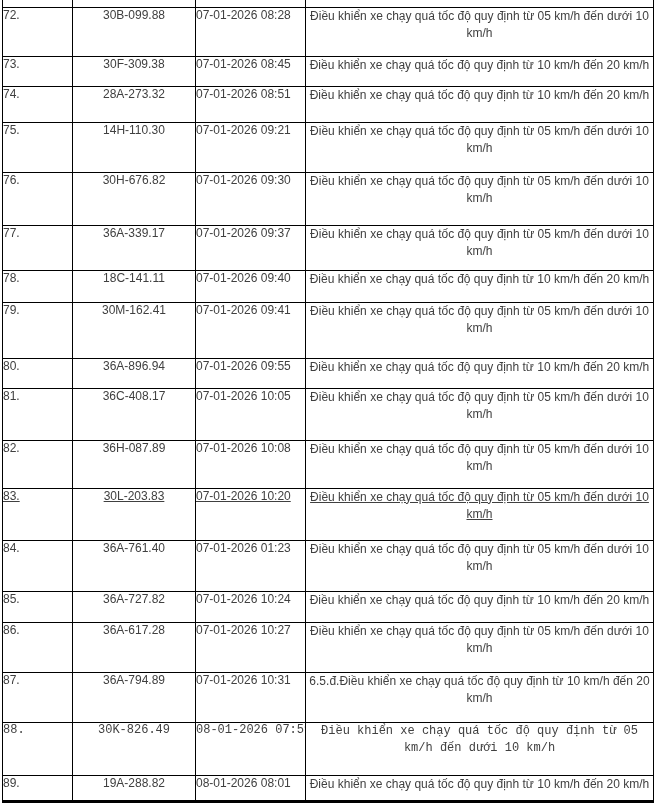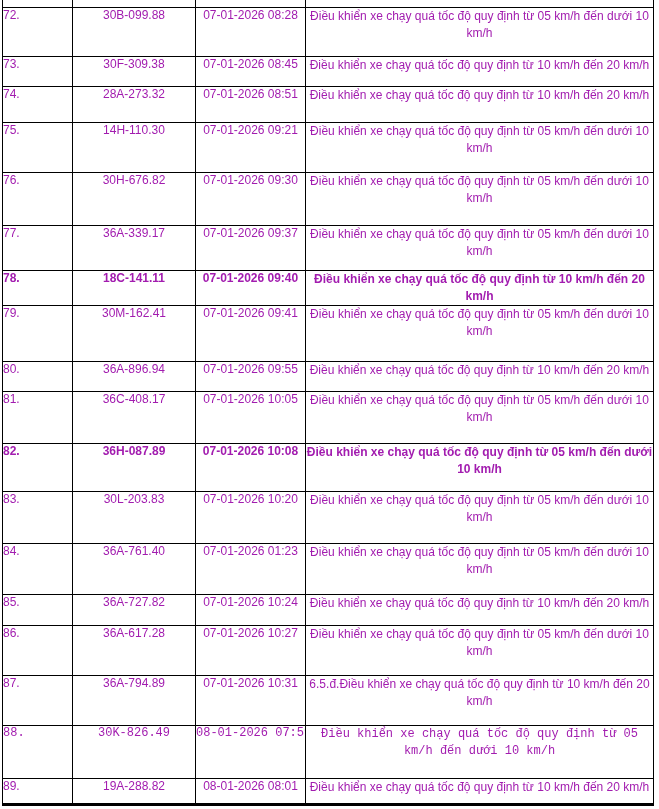--- a/index.html
+++ b/index.html
@@ -3,21 +3,21 @@
 <meta charset="utf-8">
 <style>
   html, body { margin: 0; padding: 0; background: #ffffff; }
   .page {
     position: relative;
     width: 659px;
     height: 809px;
     background: #ffffff;
     overflow: hidden;
     font-family: "Liberation Sans", "DejaVu Sans", sans-serif;
-    color: #a21caf;
+    color: #404040;
   }
   .table-wrap {
     position: absolute;
     top: -2px;
     left: 2px;
   }
   table.vtable {
     border-collapse: collapse;
     table-layout: fixed;
     width: 651px;
@@ -32,21 +32,21 @@
   td.cell-no {
     text-align: left;
     padding: 4px 2px 0 10px;
   }
   td.cell-plate {
     text-align: center;
     padding: 4px 2px 0 2px;
     white-space: nowrap;
   }
   td.cell-time {
-    text-align: center;
+    text-align: left;
     padding: 4px 2px 0 2px;
     white-space: nowrap;
   }
   td.cell-violation {
     text-align: center;
     padding: 3px 1px 0 1px;
     line-height: 17px;
   }
   tr.partial-row td {
     border-top: none;
@@ -103,21 +103,21 @@
     <td class="cell-plate">30H-676.82</td>
     <td class="cell-time">07-01-2026 09:30</td>
     <td class="cell-violation">Điều khiển xe chạy quá tốc độ quy định từ 05 km/h đến dưới 10 km/h</td>
   </tr>
           <tr style="height: 45px;">
     <td class="cell-no">77.</td>
     <td class="cell-plate">36A-339.17</td>
     <td class="cell-time">07-01-2026 09:37</td>
     <td class="cell-violation">Điều khiển xe chạy quá tốc độ quy định từ 05 km/h đến dưới 10 km/h</td>
   </tr>
-          <tr style="height: 32px; font-weight: bold;">
+          <tr style="height: 32px;">
     <td class="cell-no">78.</td>
     <td class="cell-plate">18C-141.11</td>
     <td class="cell-time">07-01-2026 09:40</td>
     <td class="cell-violation">Điều khiển xe chạy quá tốc độ quy định từ 10 km/h đến 20 km/h</td>
   </tr>
           <tr style="height: 56px;">
     <td class="cell-no">79.</td>
     <td class="cell-plate">30M-162.41</td>
     <td class="cell-time">07-01-2026 09:41</td>
     <td class="cell-violation">Điều khiển xe chạy quá tốc độ quy định từ 05 km/h đến dưới 10 km/h</td>
@@ -127,27 +127,27 @@
     <td class="cell-plate">36A-896.94</td>
     <td class="cell-time">07-01-2026 09:55</td>
     <td class="cell-violation">Điều khiển xe chạy quá tốc độ quy định từ 10 km/h đến 20 km/h</td>
   </tr>
           <tr style="height: 52px;">
     <td class="cell-no">81.</td>
     <td class="cell-plate">36C-408.17</td>
     <td class="cell-time">07-01-2026 10:05</td>
     <td class="cell-violation">Điều khiển xe chạy quá tốc độ quy định từ 05 km/h đến dưới 10 km/h</td>
   </tr>
-          <tr style="height: 48px; font-weight: bold;">
+          <tr style="height: 48px;">
     <td class="cell-no">82.</td>
     <td class="cell-plate">36H-087.89</td>
     <td class="cell-time">07-01-2026 10:08</td>
     <td class="cell-violation">Điều khiển xe chạy quá tốc độ quy định từ 05 km/h đến dưới 10 km/h</td>
   </tr>
-          <tr style="height: 52px;">
+          <tr style="height: 52px; text-decoration: underline;">
     <td class="cell-no">83.</td>
     <td class="cell-plate">30L-203.83</td>
     <td class="cell-time">07-01-2026 10:20</td>
     <td class="cell-violation">Điều khiển xe chạy quá tốc độ quy định từ 05 km/h đến dưới 10 km/h</td>
   </tr>
           <tr style="height: 51px;">
     <td class="cell-no">84.</td>
     <td class="cell-plate">36A-761.40</td>
     <td class="cell-time">07-01-2026 01:23</td>
     <td class="cell-violation">Điều khiển xe chạy quá tốc độ quy định từ 05 km/h đến dưới 10 km/h</td>

